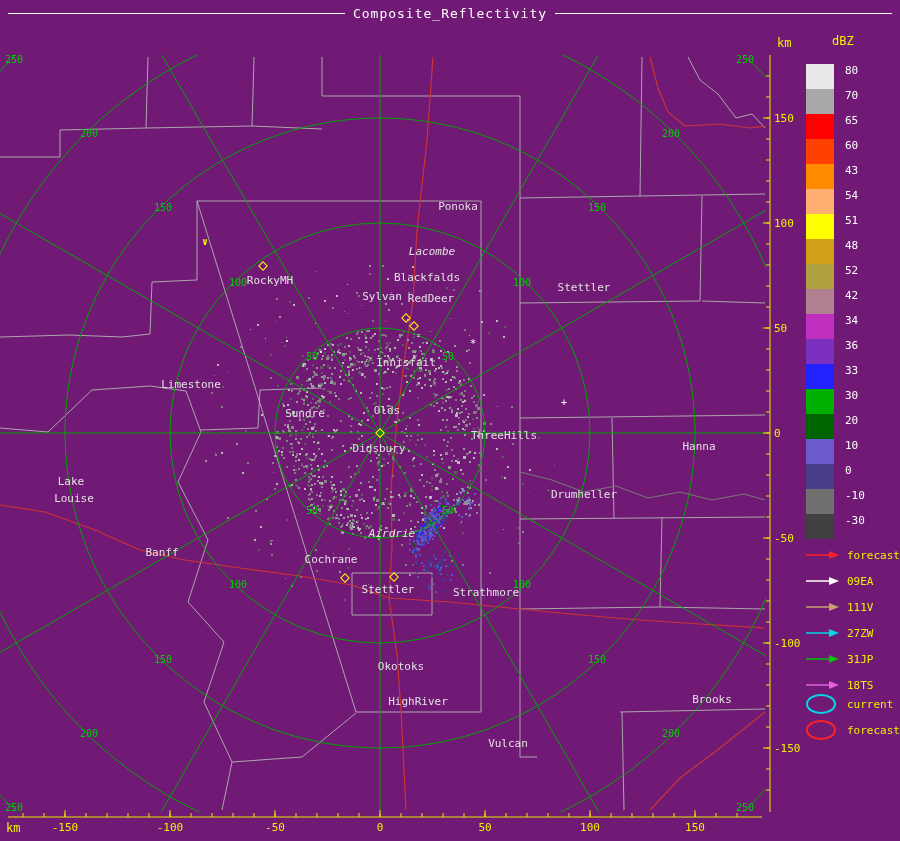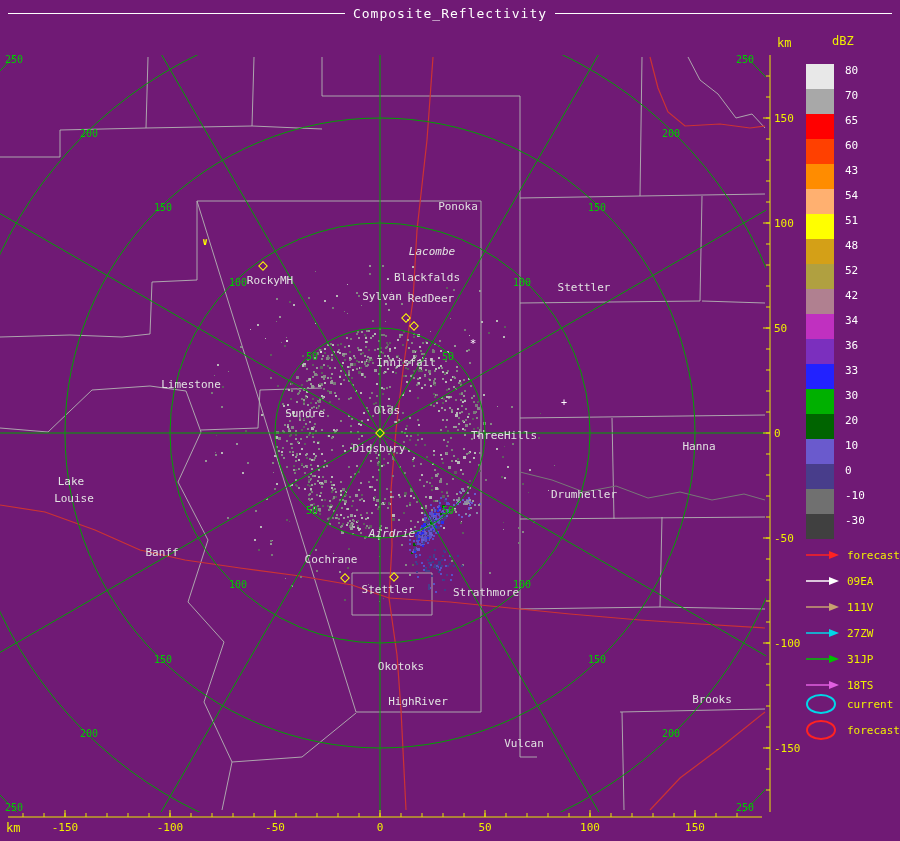--- a/index.html
+++ b/index.html
@@ -1766,21 +1766,21 @@
       <span class="map-label" style="left: 71px; top: 481px; color: rgb(226, 226, 226);">Lake</span>
       <span class="map-label" style="left: 74px; top: 498px; color: rgb(226, 226, 226);">Louise</span>
       <span class="map-label" style="left: 162px; top: 552px; color: rgb(226, 226, 226);">Banff</span>
       <span class="map-label" style="left: 392px; top: 533px; color: rgb(226, 226, 226); font-style: italic;">Airdrie</span>
       <span class="map-label" style="left: 331px; top: 559px; color: rgb(226, 226, 226);">Cochrane</span>
       <span class="map-label" style="left: 388px; top: 589px; color: rgb(226, 226, 226);">Stettler</span>
       <span class="map-label" style="left: 486px; top: 592px; color: rgb(226, 226, 226);">Strathmore</span>
       <span class="map-label" style="left: 401px; top: 666px; color: rgb(226, 226, 226);">Okotoks</span>
       <span class="map-label" style="left: 418px; top: 701px; color: rgb(226, 226, 226);">HighRiver</span>
       <span class="map-label" style="left: 712px; top: 699px; color: rgb(226, 226, 226);">Brooks</span>
-      <span class="map-label" style="left: 524px; top: 743px; color: rgb(226, 226, 226);">Vulcan</span>
+      <span class="map-label" style="left: 508px; top: 743px; color: rgb(226, 226, 226);">Vulcan</span>
       <span class="ring-label" style="left: 312px; top: 356px; color: rgb(0, 204, 0);">50</span>
       <span class="ring-label" style="left: 238px; top: 282px; color: rgb(0, 204, 0);">100</span>
       <span class="ring-label" style="left: 163px; top: 207px; color: rgb(0, 204, 0);">150</span>
       <span class="ring-label" style="left: 89px; top: 133px; color: rgb(0, 204, 0);">200</span>
       <span class="ring-label" style="left: 14px; top: 59px; color: rgb(0, 204, 0);">250</span>
       <span class="ring-label" style="left: 448px; top: 356px; color: rgb(0, 204, 0);">50</span>
       <span class="ring-label" style="left: 522px; top: 282px; color: rgb(0, 204, 0);">100</span>
       <span class="ring-label" style="left: 597px; top: 207px; color: rgb(0, 204, 0);">150</span>
       <span class="ring-label" style="left: 671px; top: 133px; color: rgb(0, 204, 0);">200</span>
       <span class="ring-label" style="left: 745px; top: 59px; color: rgb(0, 204, 0);">250</span>

